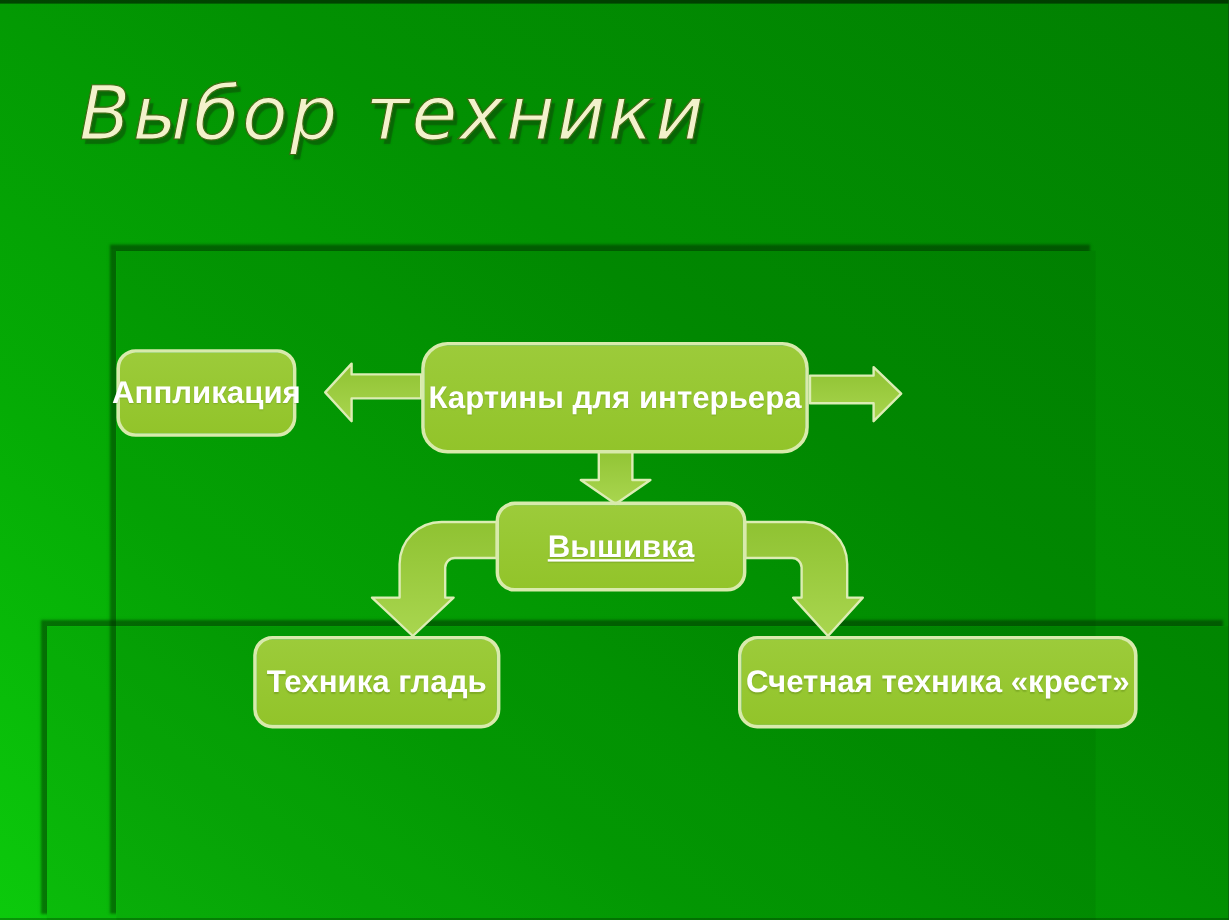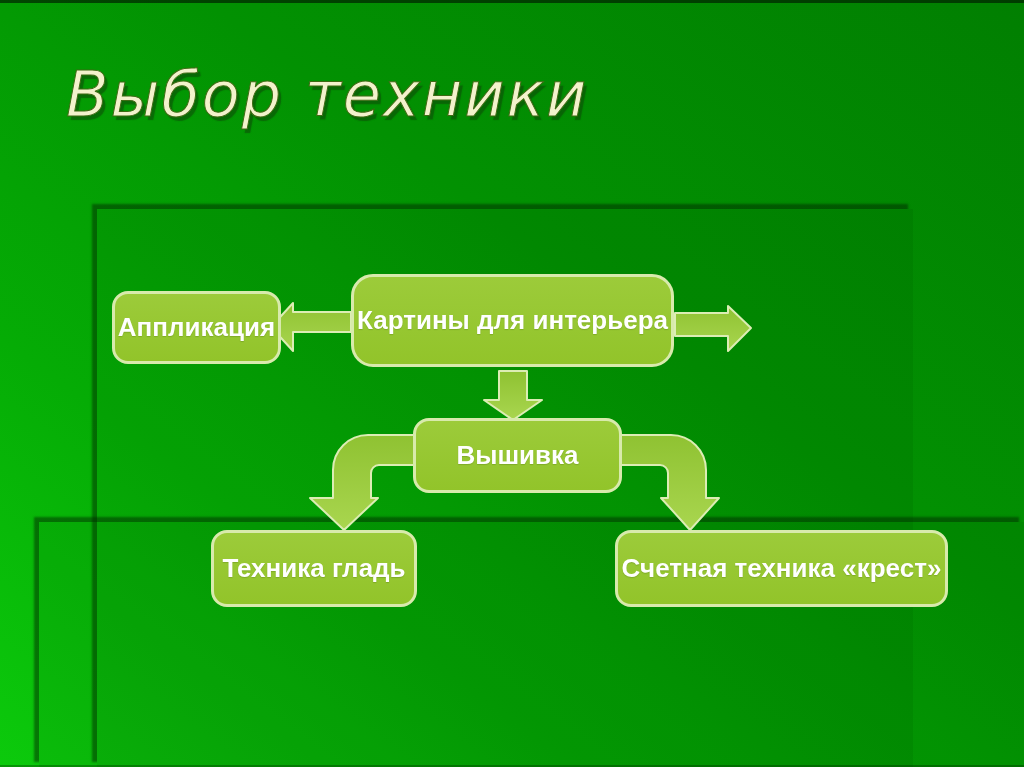--- a/index.html
+++ b/index.html
@@ -45,24 +45,24 @@
     position:absolute;
     display:flex;align-items:center;justify-content:center;
     background:linear-gradient(180deg,#9ccb3a 0%,#92c42a 100%);
     border:3px solid #d8eaac;
     border-radius:16px;
     box-sizing:border-box;
     color:#ffffff;font-weight:bold;font-size:26px;
     white-space:nowrap;
     text-shadow:0 1px 1px rgba(60,90,10,0.25);
   }
-  .node-applikaciya{left:112px; top:291px; width:169px; height:73px;}
-  .node-kartiny    {left:351px;top:274px; width:323px; height:93px; border-radius:22px;}
+  .node-applikaciya{left:97px; top:291px; width:150px; height:73px;}
+  .node-kartiny    {left:351px;top:285px; width:323px; height:93px; border-radius:22px;}
   .node-ruchnoe    {left:752px;top:288px; width:206px; height:75px;}
-  .node-vyshivka   {left:413px;top:418px; width:209px; height:75px;}
+  .node-vyshivka   {left:413px;top:418px; width:209px; height:75px;text-decoration:underline;}
   .node-glad       {left:211px;top:530px; width:206px; height:77px;}
   .node-krest      {left:615px;top:530px; width:333px; height:77px;}
 </style>
 </head>
 <body>
 
 <div class="slide">
 
   <div class="top-edge"></div>
 

